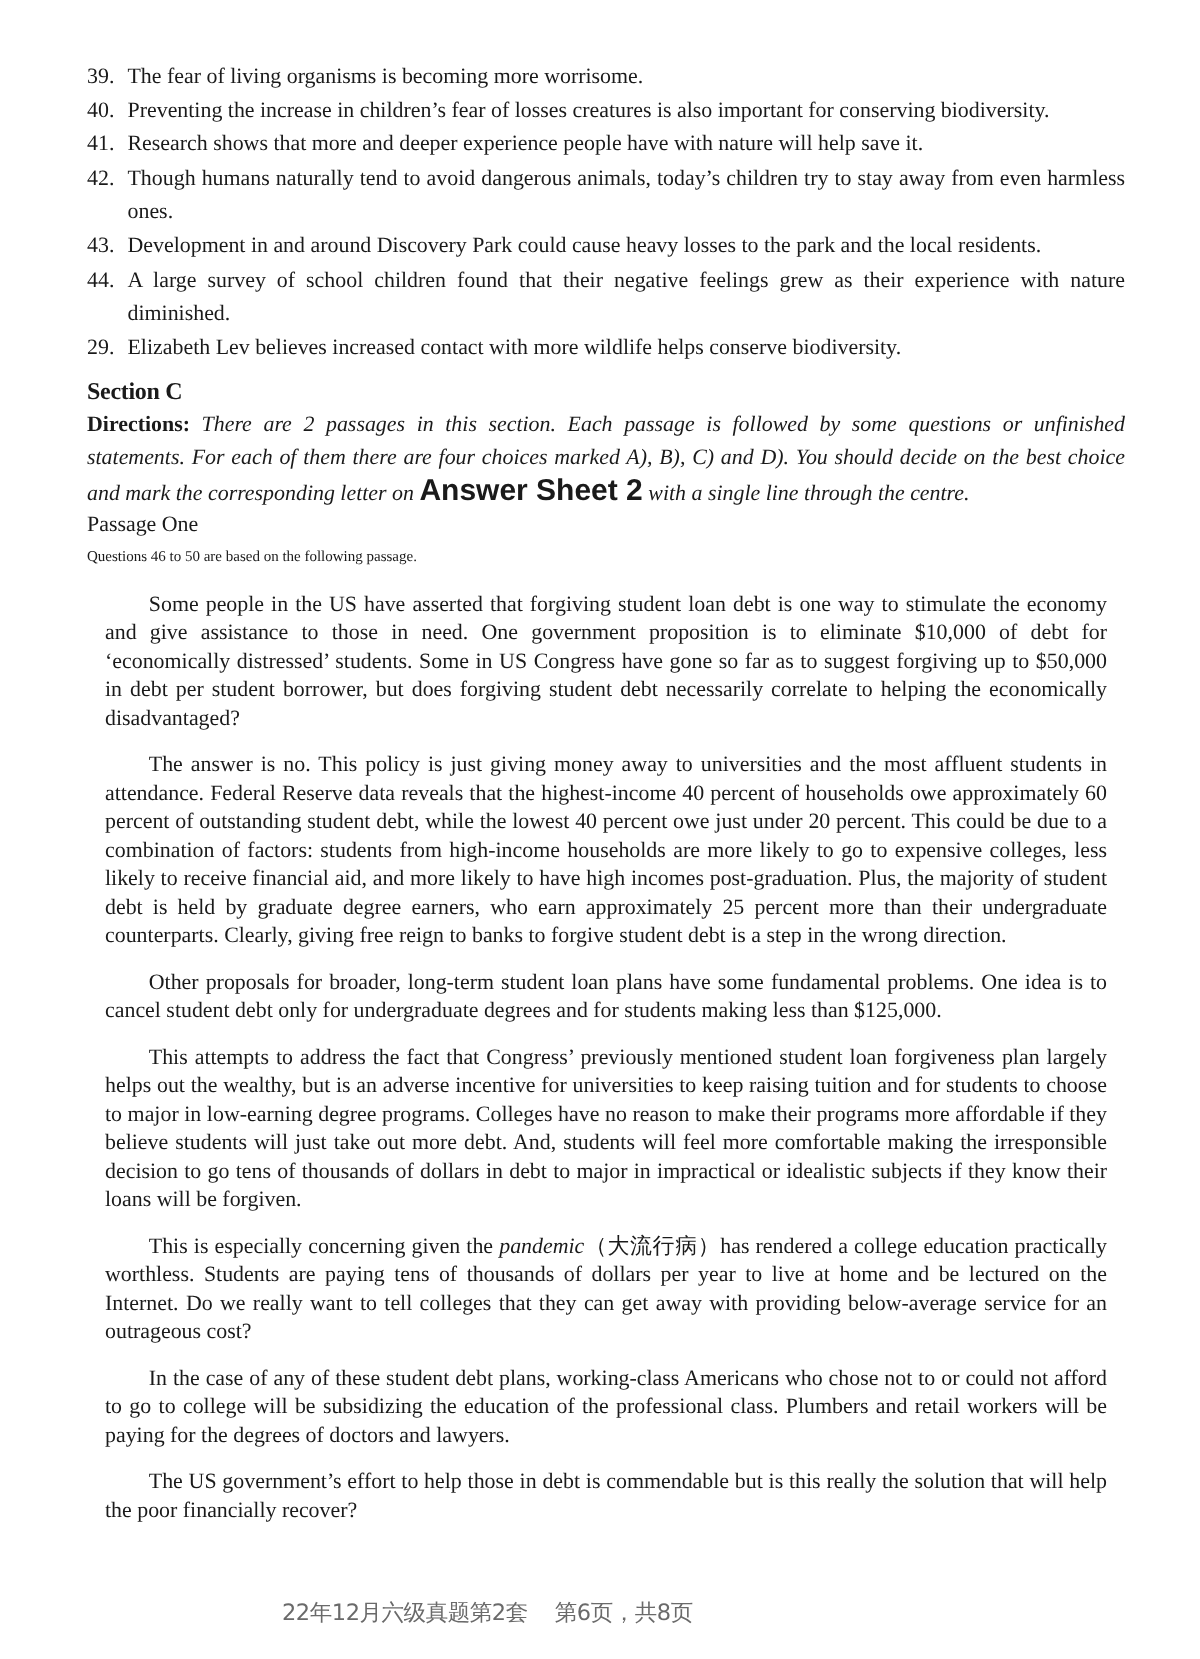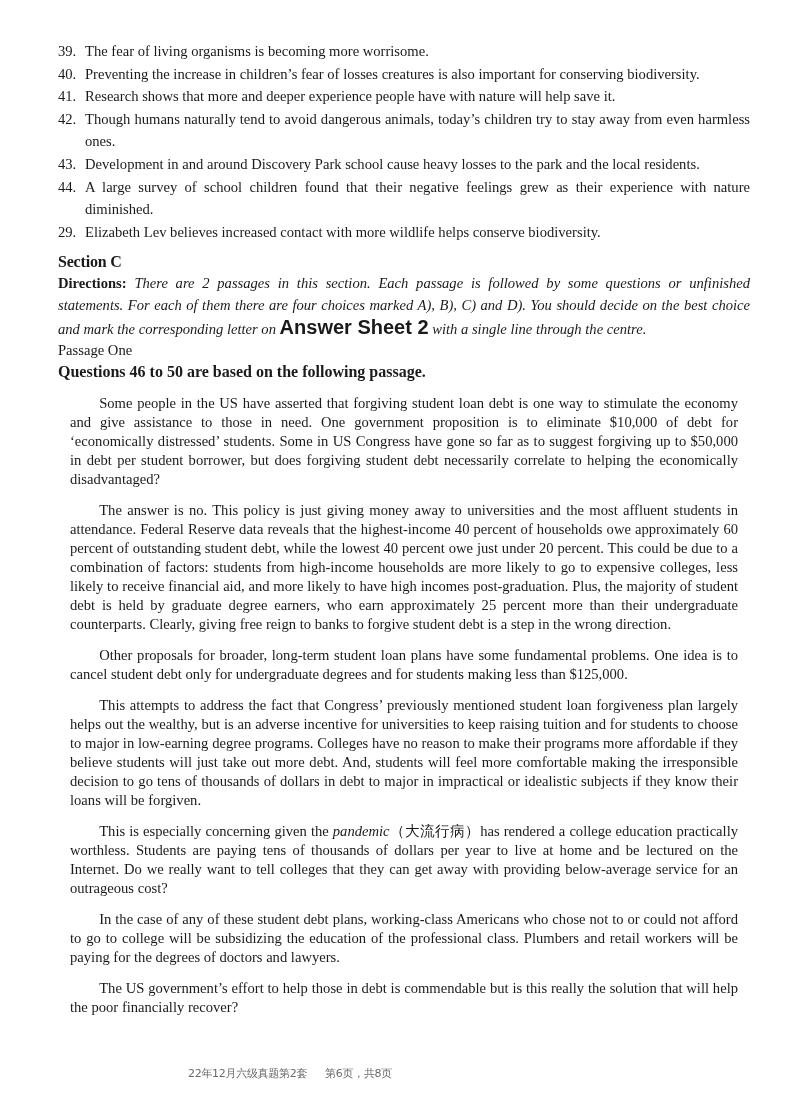--- a/index.html
+++ b/index.html
@@ -21,29 +21,29 @@
     margin-top: 8px; letter-spacing: -0.2px;
   }
   .directions { text-align: justify; line-height: 21.6px; }
   .directions .lbl { font-weight: bold; font-style: normal; }
   .directions .txt { font-style: italic; }
   .directions .sheet {
     font-family: "Liberation Sans", "DejaVu Sans", sans-serif;
     font-weight: bold; font-style: normal; font-size: 20px;
   }
   .passage-label { font-weight: normal; line-height: 21px; }
-  .passage-intro { font-weight: bold; line-height: 21px; font-size: 16px; }
+  .passage-intro { font-weight: normal; line-height: 21px; font-size: 10px; }
   .para {
     text-indent: 2em; text-align: justify; margin: 12px; line-height: 19px;
   }
   .para + .para { margin-top: 3px; }
   .footer {
     position: absolute; left: 188px; top: 1066px;
     font-family: "DejaVu Sans", "Liberation Sans", sans-serif;
-    font-size: 11px; color: #6a6a6a; letter-spacing: -0.3px;
+    font-size: 15px; color: #6a6a6a; letter-spacing: -0.3px;
   }
   .footer .gap { display: inline-block; width: 18px; }
 </style>
 </head>
 <body>
 
 <div class="page">
 
   <ol class="qlist">
     <li class="qitem">
@@ -57,21 +57,21 @@
     <li class="qitem">
       <span class="qnum">41.</span>
       <span class="qtext">Research shows that more and deeper experience people have with nature will help save it.</span>
     </li>
     <li class="qitem">
       <span class="qnum">42.</span>
       <span class="qtext">Though humans naturally tend to avoid dangerous animals, today’s children try to stay away from even harmless ones.</span>
     </li>
     <li class="qitem">
       <span class="qnum">43.</span>
-      <span class="qtext">Development in and around Discovery Park school cause heavy losses to the park and the local residents.</span>
+      <span class="qtext">Development in and around Discovery Park could cause heavy losses to the park and the local residents.</span>
     </li>
     <li class="qitem">
       <span class="qnum">44.</span>
       <span class="qtext">A large survey of school children found that their negative feelings grew as their experience with nature diminished.</span>
     </li>
     <li class="qitem">
       <span class="qnum">29.</span>
       <span class="qtext">Elizabeth Lev believes increased contact with more wildlife helps conserve biodiversity.</span>
     </li>
   </ol>

